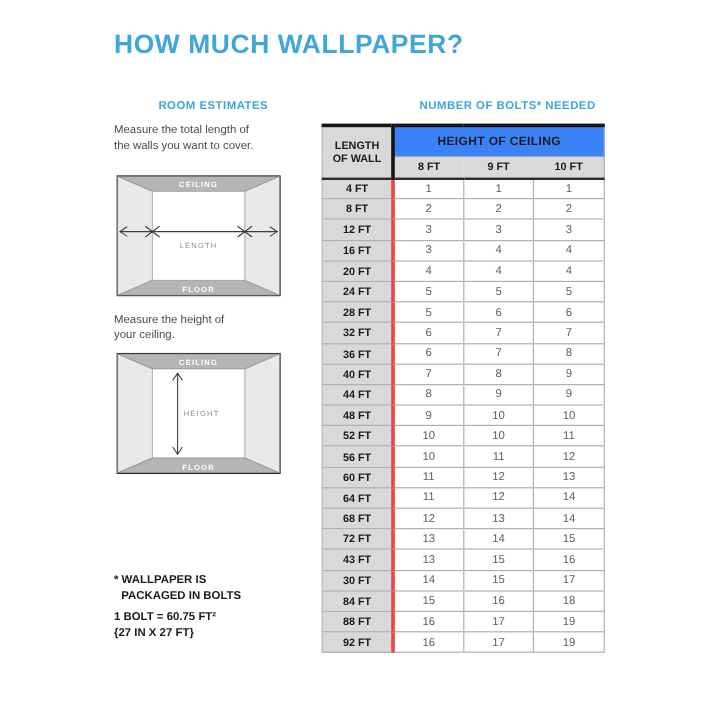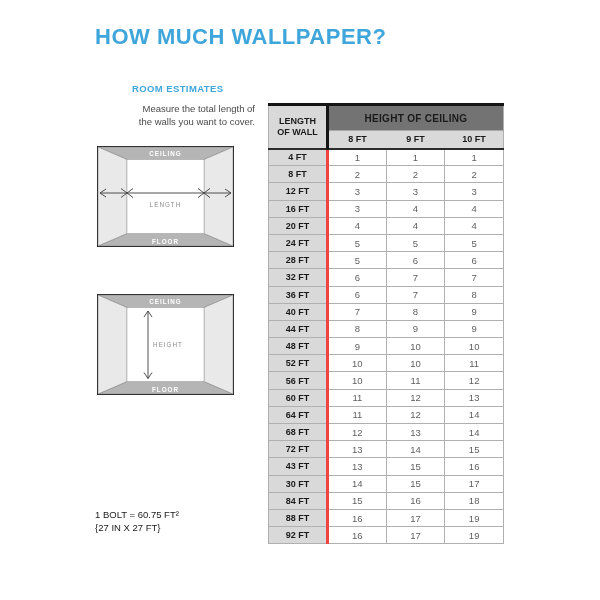--- a/index.html
+++ b/index.html
@@ -9,62 +9,63 @@
 
   .title { position:absolute; left:95px; top:24px; font-size:22px; font-weight:bold;
            letter-spacing:0.5px; color:#3FA6DB; }
 
   .sec-head { position:absolute; font-size:9.5px; font-weight:bold; letter-spacing:0.4px;
               color:#3FA6DB;margin-left:37px; }
   .sec-head.left { left:95px; top:83px; }
   .sec-head.right { left:268px; top:83px; width:236px; text-align:center; }
 
   .step { position:absolute; left:95px; width:160px; font-size:9.5px; line-height:12.5px;
-          color:#4a4a4a; white-space:pre-line;text-align:right; }
+          color:#4a4a4a; white-space:pre-line; }
   .step1 { top:103px; }
   .step2 { top:261px; }
   .step3 { top:413px; }
 
   .room-wrap { position:absolute; left:97px; width:137px; height:101px; }
   .room1 { top:146px; }
   .room2 { top:294px; }
   .room-wrap svg { width:100%; height:100%; display:block; }
 
   .note { position:absolute; left:95px; top:478px; font-size:9.5px; font-weight:bold;
           line-height:12.5px; color:#1a1a1a; }
   .note .l2 { padding-left:6px; }
-  .boltinfo { position:absolute; left:95px; top:508px; font-size:9.5px; font-weight:normal;
+  .boltinfo { position:absolute; left:95px; top:508px; font-size:9.5px; font-weight:bold;
               line-height:13px; color:#1a1a1a; }
 
   table.bolts { position:absolute; left:268px; top:103px; width:236px;
                 border-collapse:collapse; table-layout:fixed;
                 border-top:3px solid #151515; border-left:1px solid #b0b0b0;
                 border-right:1px solid #b0b0b0; border-bottom:1px solid #b0b0b0; }
   table.bolts th, table.bolts td { padding:0; text-align:center; vertical-align:middle; }
   th.corner { width:59px; background:#d9d9d9; border-right:3px solid #151515;
               border-bottom:2px solid #2b2b2b; font-size:9px; font-weight:bold;
               color:#1a1a1a; white-space:pre-line; line-height:11px; }
-  th.group  { background:#737373; height:26px; border-bottom:1px solid #a8a8a8;
+  th.group  { background:#3b82f6; height:26px; border-bottom:1px solid #a8a8a8;
               font-size:10px; font-weight:bold; color:#1a1a1a; letter-spacing:0.3px; }
   th.colh   { background:#d9d9d9; height:18px; border-bottom:2px solid #2b2b2b;
               font-size:9px; font-weight:bold; color:#1a1a1a; }
   table.bolts tbody td { height:17.2px; font-size:9.5px; color:#5f5f5f;
                          border-top:1px solid #b0b0b0; background:#fff; }
   table.bolts tbody td.rowlabel { background:#d9d9d9; font-weight:bold; color:#1a1a1a;
                                   font-size:9px; border-right:3px solid #ef4444; }
   table.bolts tbody td.val + td.val { border-left:1px solid #b0b0b0; }
 </style>
 </head>
 <body>
 
 <div class="page">
 
   <h1 class="title">HOW MUCH WALLPAPER?</h1>
 
   <div class="sec-head left">ROOM ESTIMATES</div>
+  <div class="sec-head right">NUMBER OF BOLTS* NEEDED</div>
 
   <p class="step step1">Measure the total length of
 the walls you want to cover.</p>
 
   <div class="room-wrap room1">
     <svg viewBox="0 0 137 101">
       <rect x="0.7" y="0.7" width="135.6" height="99.6" fill="#ffffff" stroke="#1a1a1a" stroke-width="1.4"></rect>
       <polygon points="1,1 136,1 107,13.5 30,13.5" fill="#b5b5b5" stroke="#7d7d7d" stroke-width="0.5"></polygon>
       <polygon points="1,100 136,100 107,87.5 30,87.5" fill="#b5b5b5" stroke="#7d7d7d" stroke-width="0.5"></polygon>
       <polygon points="1,1 30,13.5 30,87.5 1,100" fill="#e9e9e9" stroke="#7d7d7d" stroke-width="0.5"></polygon>
@@ -78,20 +79,22 @@
         <polyline points="128,43 134,47 128,51"></polyline>
         <line x1="24" y1="42.5" x2="36" y2="51.5"></line>
         <line x1="24" y1="51.5" x2="36" y2="42.5"></line>
         <line x1="101" y1="42.5" x2="113" y2="51.5"></line>
         <line x1="101" y1="51.5" x2="113" y2="42.5"></line>
       </g>
       <text x="68.5" y="60.5" text-anchor="middle" font-size="6.3" letter-spacing="1" fill="#8c8c8c">LENGTH</text>
     </svg>
   </div>
 
+  <p class="step step2">Measure the height of
+your ceiling.</p>
 
   <div class="room-wrap room2">
     <svg viewBox="0 0 137 101">
       <rect x="0.7" y="0.7" width="135.6" height="99.6" fill="#ffffff" stroke="#1a1a1a" stroke-width="1.4"></rect>
       <polygon points="1,1 136,1 107,13.5 30,13.5" fill="#b5b5b5" stroke="#7d7d7d" stroke-width="0.5"></polygon>
       <polygon points="1,100 136,100 107,87.5 30,87.5" fill="#b5b5b5" stroke="#7d7d7d" stroke-width="0.5"></polygon>
       <polygon points="1,1 30,13.5 30,87.5 1,100" fill="#e9e9e9" stroke="#7d7d7d" stroke-width="0.5"></polygon>
       <polygon points="136,1 107,13.5 107,87.5 136,100" fill="#e9e9e9" stroke="#7d7d7d" stroke-width="0.5"></polygon>
       <rect x="30" y="13.5" width="77" height="74" fill="#ffffff" stroke="#9a9a9a" stroke-width="0.5"></rect>
       <text x="68.5" y="10" text-anchor="middle" font-size="6.3" font-weight="bold" letter-spacing="1" fill="#ffffff">CEILING</text>
@@ -99,20 +102,24 @@
       <g stroke="#3c3c3c" stroke-width="0.9" fill="none">
         <line x1="51" y1="17" x2="51" y2="84.5"></line>
         <polyline points="47,23 51,17 55,23"></polyline>
         <polyline points="47,78.5 51,84.5 55,78.5"></polyline>
       </g>
       <text x="71" y="53" text-anchor="middle" font-size="6.3" letter-spacing="1" fill="#8c8c8c">HEIGHT</text>
     </svg>
   </div>
 
 
+  <div class="note">
+    <div class="l1">* WALLPAPER IS</div>
+    <div class="l2">PACKAGED IN BOLTS</div>
+  </div>
 
   <div class="boltinfo">
     <div>1 BOLT = 60.75 FT²</div>
     <div>{27 IN X 27 FT}</div>
   </div>
 
   <table class="bolts">
     <thead>
       <tr>
         <th class="corner" rowspan="2">LENGTH

